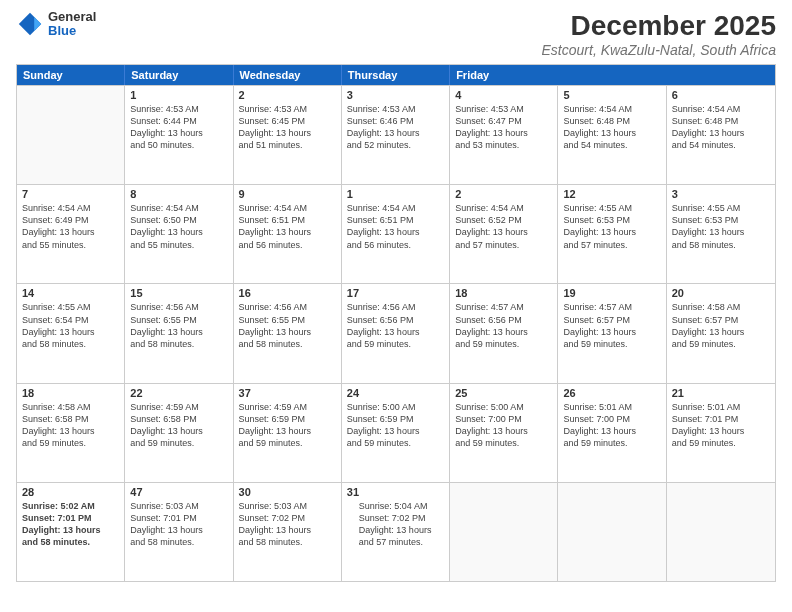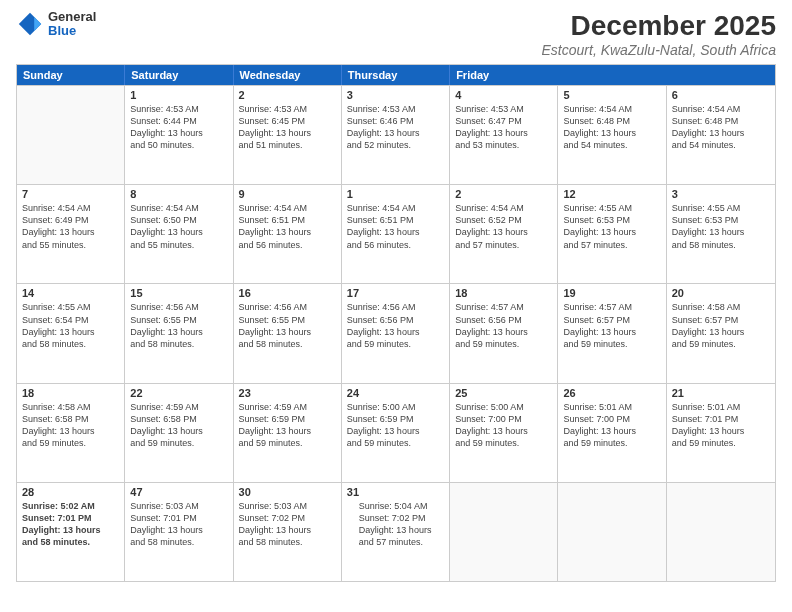--- a/index.html
+++ b/index.html
@@ -299,21 +299,21 @@
 and 59 minutes.</div>
           </div>
           <div class="cal-cell">
             <span class="day-number">22</span>
             <div class="cell-text" style="white-space: pre-line;">Sunrise: 4:59 AM
 Sunset: 6:58 PM
 Daylight: 13 hours
 and 59 minutes.</div>
           </div>
           <div class="cal-cell">
-            <span class="day-number">23</span>
+            <span class="day-number">37</span>
             <div class="cell-text" style="white-space: pre-line;">Sunrise: 4:59 AM
 Sunset: 6:59 PM
 Daylight: 13 hours
 and 59 minutes.</div>
           </div>
           <div class="cal-cell">
             <span class="day-number">24</span>
             <div class="cell-text" style="white-space: pre-line;">Sunrise: 5:00 AM
 Sunset: 6:59 PM
 Daylight: 13 hours

